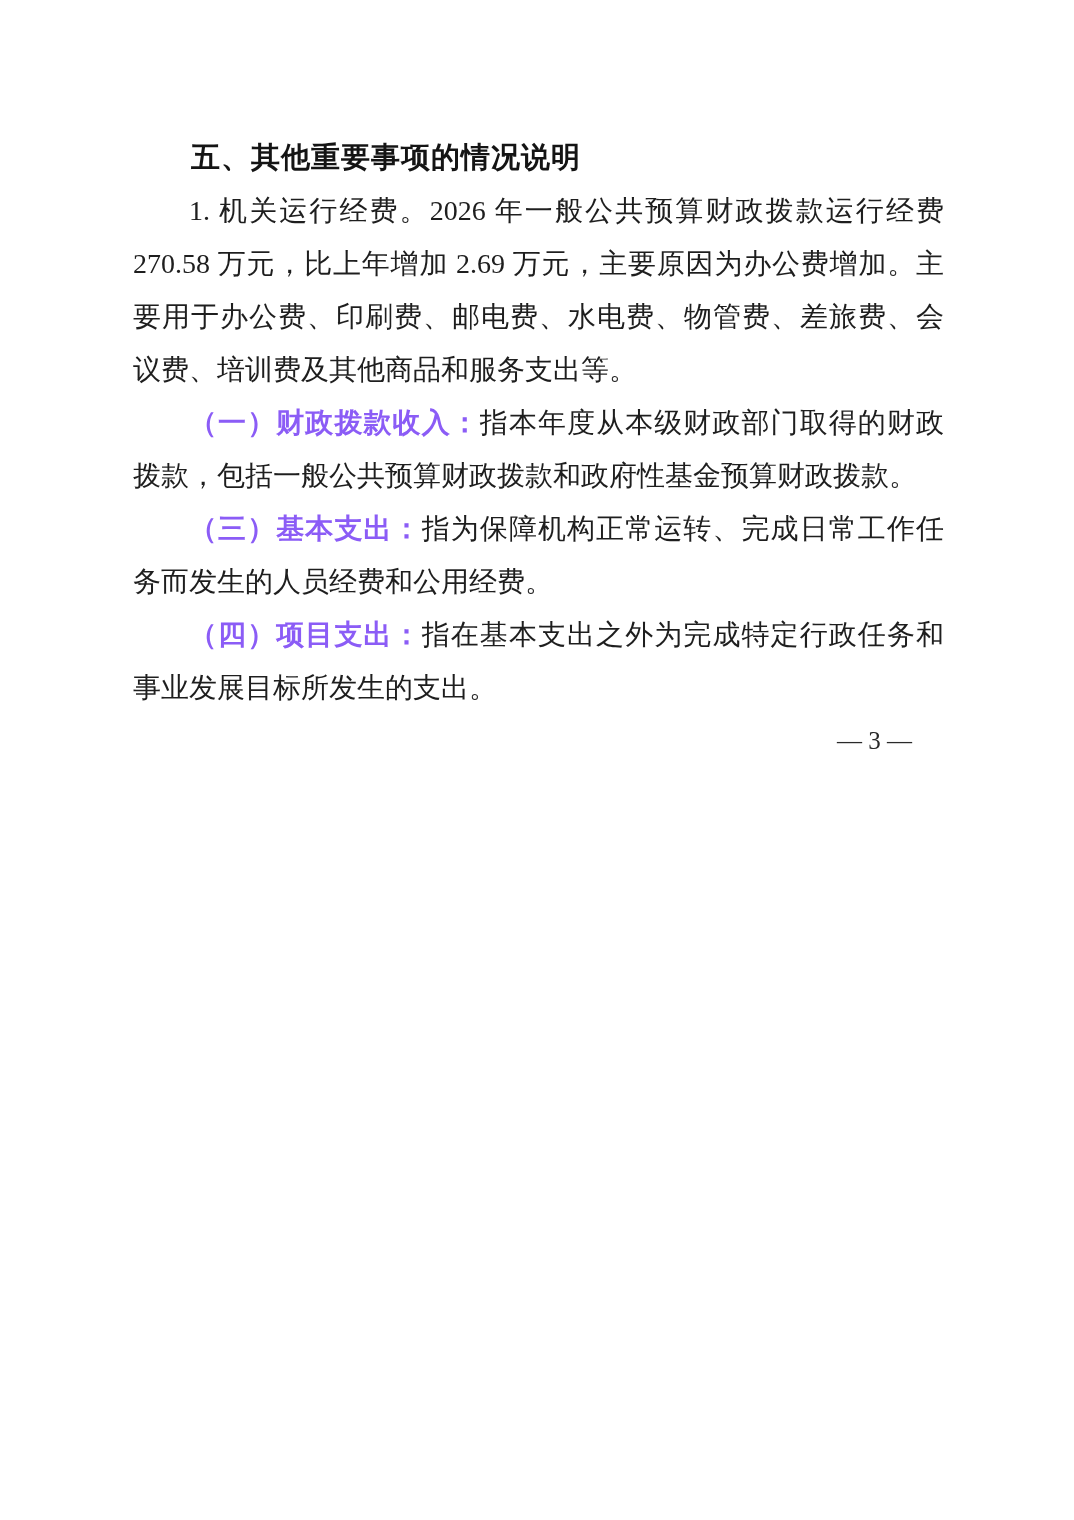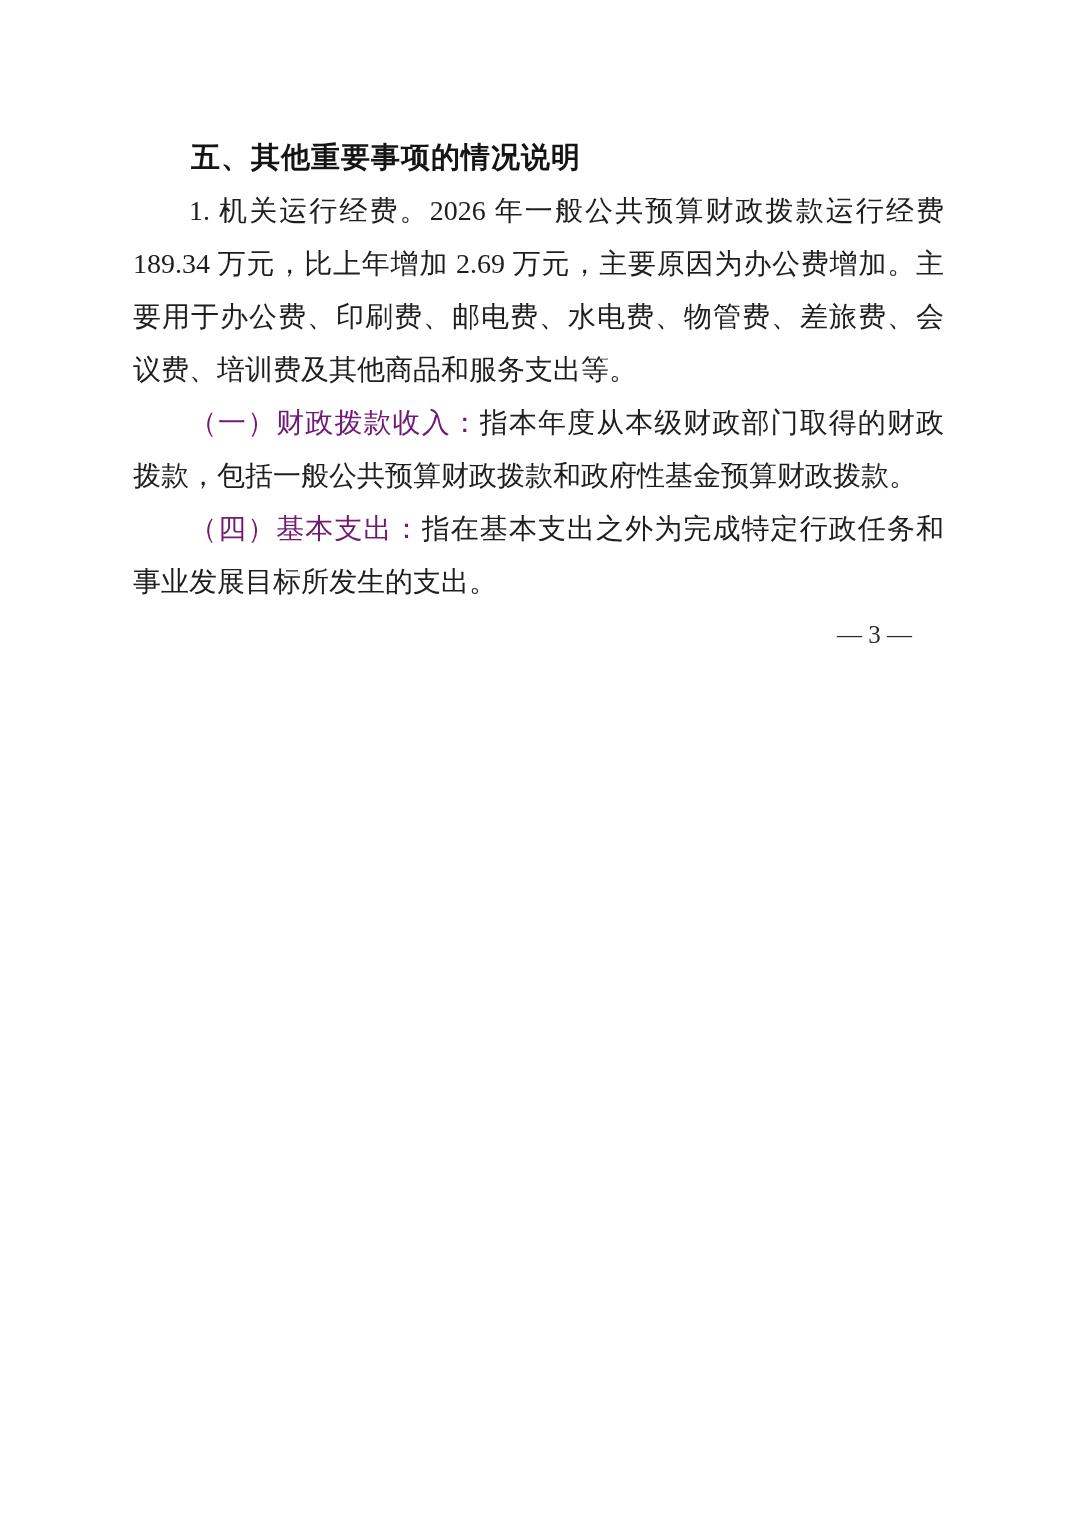--- a/index.html
+++ b/index.html
@@ -32,55 +32,58 @@
     margin: 0;
     font-family: "Liberation Serif", "DejaVu Serif", serif;
     font-size: 28px;
     line-height: 53px;
     text-align: justify;
     text-justify: inter-character;
     text-indent: 2em;
     color: #1e1e1e;
   }
   .term {
-    font-weight: normal;
-    color: #701a75;
+    font-weight: bold;
+    color: #8b5cf6;
   }
   .page-footer {
     margin-top: 12px;
     padding-right: 162px;
     font-family: "Liberation Serif", "DejaVu Serif", serif;
     font-size: 25px;
     line-height: 30px;
     text-align: right;
     color: #2a2a2a;
   }
 </style>
 </head>
 <body>
 
 <div class="page">
   <div class="content">
 
     <h2 class="sec-heading">五、其他重要事项的情况说明</h2>
 
-    <p class="body-para">1. 机关运行经费。2026 年一般公共预算财政拨款运行经费 189.34 万元，比上年增加 2.69 万元，主要原因为办公费增加。主要用于办公费、印刷费、邮电费、水电费、物管费、差旅费、会议费、培训费及其他商品和服务支出等。</p>
+    <p class="body-para">1. 机关运行经费。2026 年一般公共预算财政拨款运行经费 270.58 万元，比上年增加 2.69 万元，主要原因为办公费增加。主要用于办公费、印刷费、邮电费、水电费、物管费、差旅费、会议费、培训费及其他商品和服务支出等。</p>
 
 
 
 
 
     <p class="body-para">
       <span class="term">（一）财政拨款收入：</span><span>指本年度从本级财政部门取得的财政拨款，包括一般公共预算财政拨款和政府性基金预算财政拨款。</span>
     </p>
 
 
+    <p class="body-para">
+      <span class="term">（三）基本支出：</span><span>指为保障机构正常运转、完成日常工作任务而发生的人员经费和公用经费。</span>
+    </p>
 
     <p class="body-para">
-      <span class="term">（四）基本支出：</span><span>指在基本支出之外为完成特定行政任务和事业发展目标所发生的支出。</span>
+      <span class="term">（四）项目支出：</span><span>指在基本支出之外为完成特定行政任务和事业发展目标所发生的支出。</span>
     </p>
 
   </div>
 
   <div class="page-footer">
     <span>— 3 —</span>
   </div>
 </div>
 
 </body></html>

